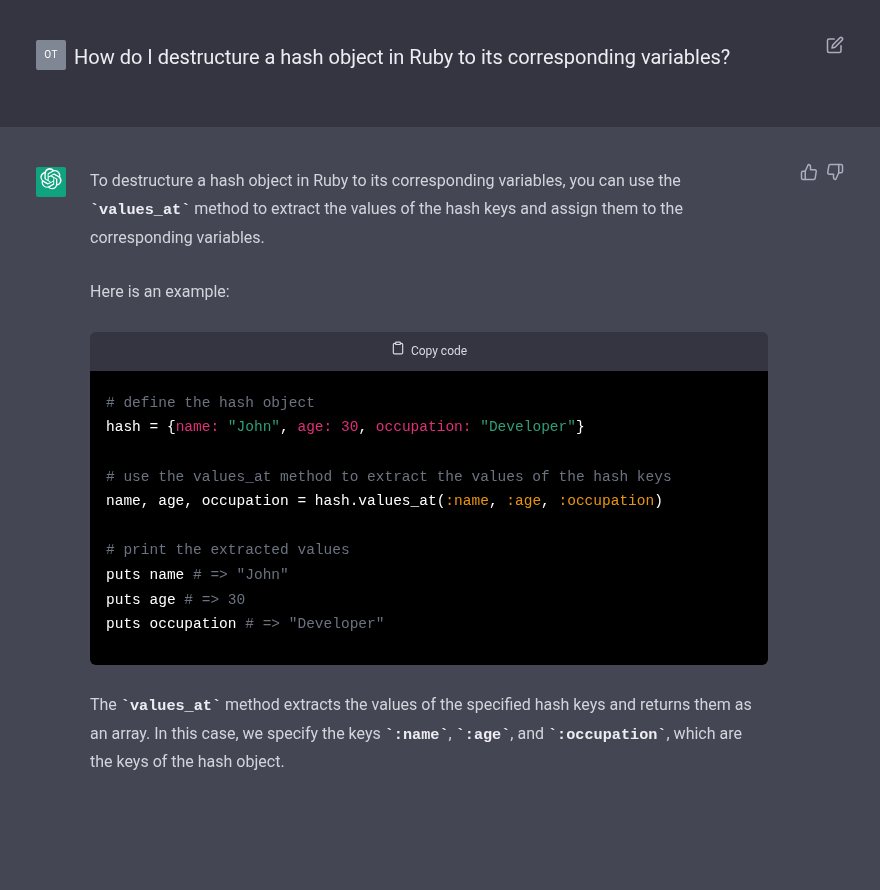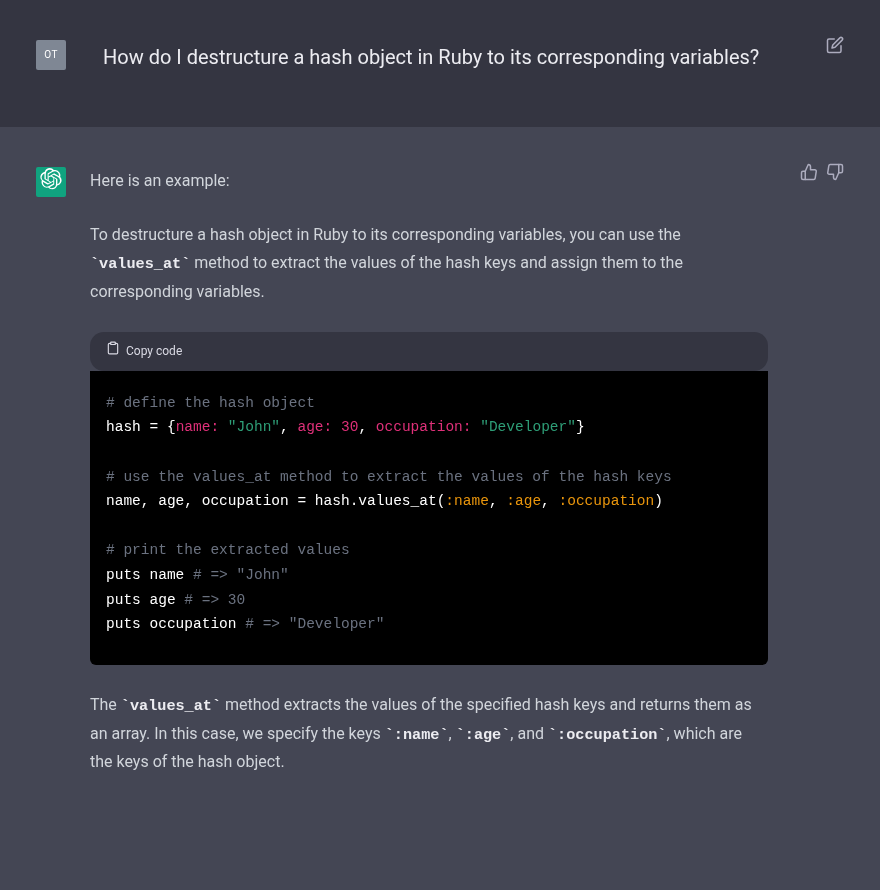--- a/index.html
+++ b/index.html
@@ -8,21 +8,21 @@
     background: #444654;
     font-family: -apple-system, BlinkMacSystemFont, "Segoe UI", Roboto, Helvetica, Arial, sans-serif;
     color: #d1d5db;
     font-size: 16px;
     line-height: 1.75;
   }
   .msg-user {
     background: #343541;
     padding: 40px 36px 55px 36px;
     display: flex;
-    gap: 37px;
+    gap: 8px;
     align-items: flex-start;
   }
   .msg-assistant {
     background: #444654;
     padding: 40px 36px 40px 36px;
     display: flex;
     gap: 24px;
     align-items: flex-start;
   }
   .avatar {
@@ -79,26 +79,25 @@
     font-size: 0.95em;
   }
   .code-block {
     border-radius: 6px;
     overflow: hidden;
     margin: 0 0 26px 0;
   }
   .code-header {
     background: #343541;
     display: flex;
-    justify-content: flex-start;
+    justify-content: center;
     align-items: center;
     padding: 9px 16px;
     font-size: 12px;
     color: #d9d9e3;
-    border-radius: 14px;
   }
   .copy-btn {
     display: flex;
     align-items: center;
     gap: 6px;
     cursor: pointer;
   }
   .copy-btn svg { width: 14px; height: 14px; }
   .code-body {
     background: #000000;
@@ -140,24 +139,24 @@
 
 <div class="msg-assistant">
   <div class="avatar avatar-ai">
     <span>
       <svg viewBox="0 0 41 41" fill="none">
           <path d="M37.5 16.8a9.9 9.9 0 0 0-.9-8.1 10 10 0 0 0-10.8-4.8A9.9 9.9 0 0 0 18.4 0a10 10 0 0 0-9.5 6.9A10 10 0 0 0 2.2 11.7a10 10 0 0 0 1.2 11.7 10 10 0 0 0 .9 8.2 10 10 0 0 0 10.8 4.8 9.9 9.9 0 0 0 7.4 3.3 10 10 0 0 0 9.6-6.9 10 10 0 0 0 6.6-4.8 10 10 0 0 0-1.2-11.7Zm-15 20.9a7.5 7.5 0 0 1-4.8-1.7l.2-.1 8-4.6a1.3 1.3 0 0 0 .6-1.1V18.8l3.3 2v9.2a7.5 7.5 0 0 1-7.4 7.5ZM6.5 30.9a7.4 7.4 0 0 1-.9-5l.2.1 8 4.6a1.3 1.3 0 0 0 1.3 0l9.7-5.6v3.9l-8 4.6a7.5 7.5 0 0 1-10.3-2.7Zm-2.1-17.3a7.4 7.4 0 0 1 3.9-3.3v9.5a1.3 1.3 0 0 0 .6 1.1l9.7 5.6-3.4 2-8-4.6a7.5 7.5 0 0 1-2.8-10.2Zm27.5 6.4-9.8-5.6 3.4-2 8 4.6a7.5 7.5 0 0 1-1.1 13.5v-9.5a1.3 1.3 0 0 0-.6-1.1Zm3.4-5.1-.3-.1-8-4.7a1.3 1.3 0 0 0-1.3 0L16 15.8v-4l8-4.6a7.5 7.5 0 0 1 11.2 7.7Zm-21.1 7 -3.4-2V10.7a7.5 7.5 0 0 1 12.3-5.7l-.2.1-8 4.6a1.3 1.3 0 0 0-.7 1.1Zm1.8-4L20.5 16l4.4 2.5v5l-4.4 2.5-4.3-2.5v-5Z" fill="#fff"></path>
         </svg>
     </span>
   </div>
   <div class="msg-body assistant-content">
-    <p>Here is an example:</p>
     <p>
       <span>To destructure a hash object in Ruby to its corresponding variables, you can use the </span><span class="inline-code">`values_at`</span><span> method to extract the values of the hash keys and assign them to the corresponding variables.</span>
     </p>
+    <p>Here is an example:</p>
 
     <div class="code-block">
       <div class="code-header">
         <div class="copy-btn">
           <span>
             <svg viewBox="0 0 24 24" fill="none" stroke="currentColor" stroke-width="2" stroke-linecap="round" stroke-linejoin="round">
                 <rect x="8" y="2" width="8" height="4" rx="1"></rect>
                 <path d="M16 4h2a2 2 0 0 1 2 2v14a2 2 0 0 1-2 2H6a2 2 0 0 1-2-2V6a2 2 0 0 1 2-2h2"></path>
               </svg>
           </span>

